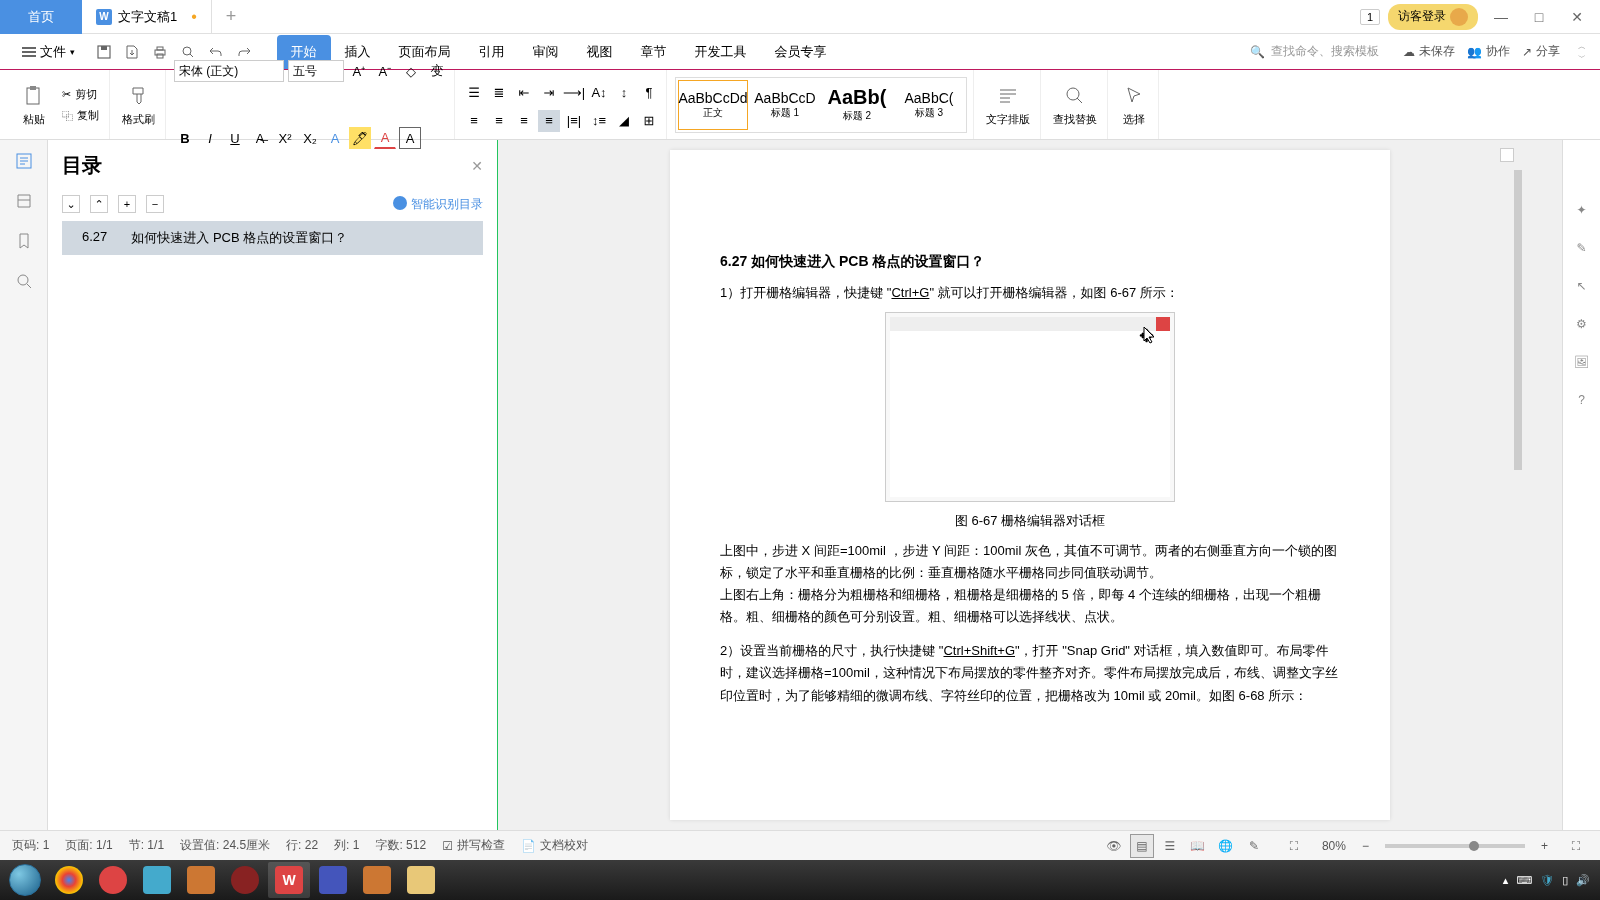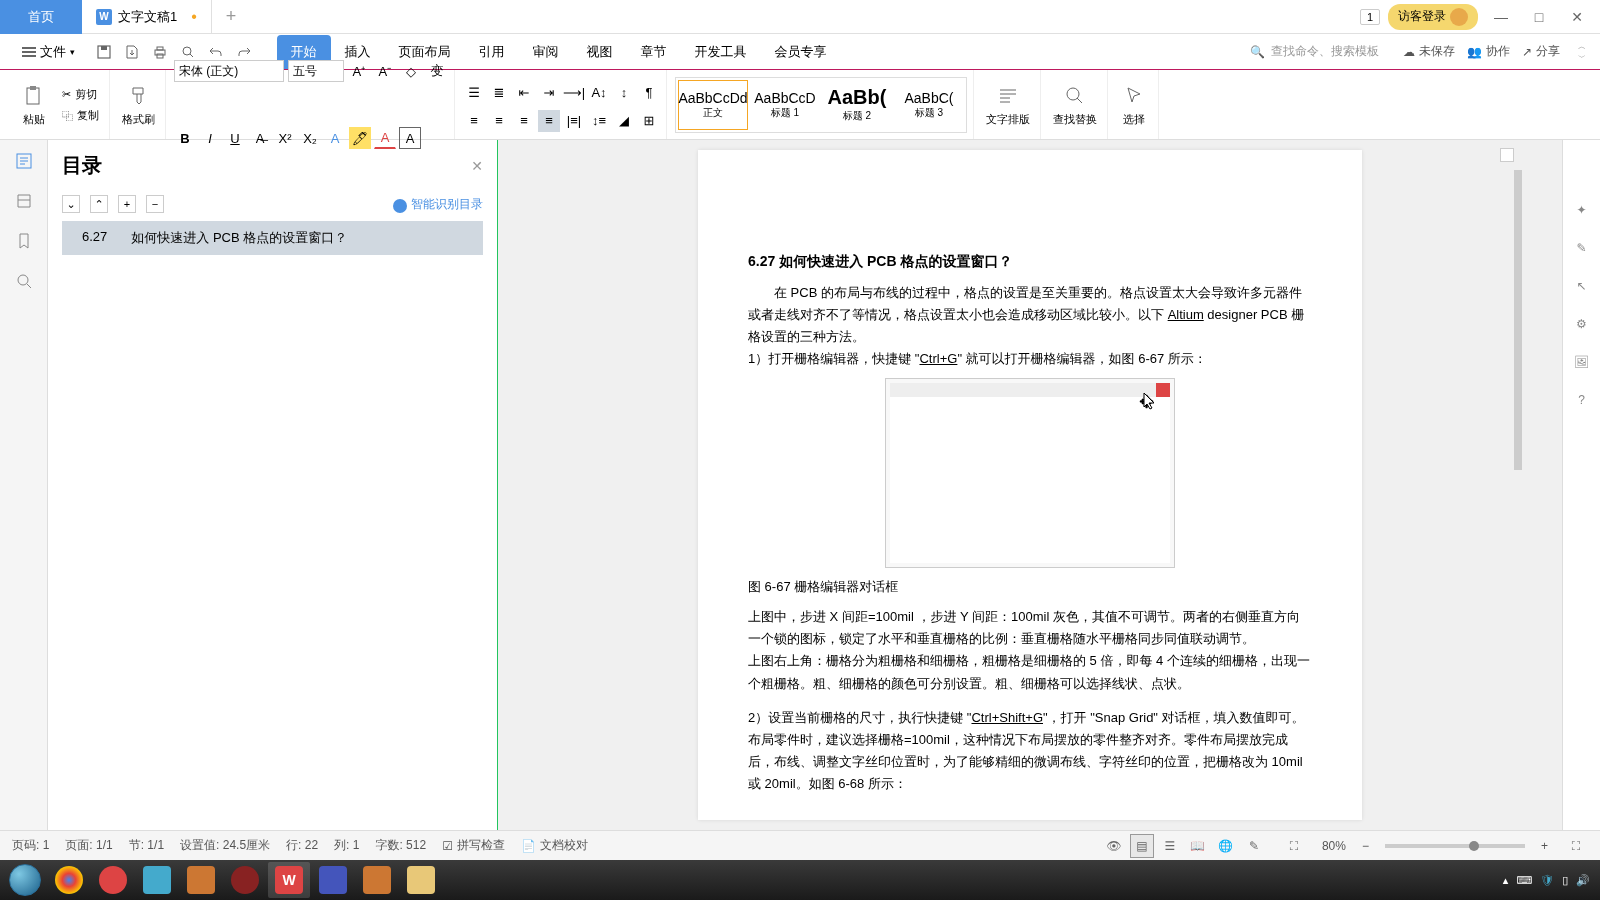--- a/index.html
+++ b/index.html
@@ -64,37 +64,37 @@
 .sidebar-icon { width: 22px; height: 22px; display: flex; align-items: center; justify-content: center; color: #666; }
 .sidebar-icon.active { color: #4a90e2; }
 
 .toc-panel { width: 450px; border-right: 1px solid #22c55e; display: flex; flex-direction: column; }
 .toc-header { display: flex; align-items: center; justify-content: space-between; padding: 12px 14px; }
 .toc-title { font-size: 20px; font-weight: bold; }
 .toc-close { color: #999; font-size: 14px; }
 .toc-toolbar { display: flex; align-items: center; justify-content: space-between; padding: 4px 14px 8px; }
 .toc-btns { display: flex; gap: 10px; }
 .toc-btn { width: 18px; height: 18px; border: 1px solid #ccc; display: flex; align-items: center; justify-content: center; font-size: 11px; }
-.toc-smart { display: flex; align-items: flex-end; gap: 4px; color: #4a90e2; font-size: 12px; }
+.toc-smart { display: flex; align-items: flex-start; gap: 4px; color: #4a90e2; font-size: 12px; }
 .toc-smart-icon { width: 14px; height: 14px; background: #4a90e2; border-radius: 50%; }
 .toc-items { padding: 0 14px; }
 .toc-item { background: #d0d8e0; padding: 8px 20px; font-size: 13px; display: flex; gap: 24px; }
 
 .doc-area { flex: 1; background: #f0f0f0; overflow: auto; position: relative; display: flex; justify-content: center; }
-.page { width: 664px; background: #fff; margin: 10px 4px; padding: 100px 50px 40px; box-shadow: 0 0 4px rgba(0,0,0,0.1); font-size: 13px; line-height: 1.7; font-family: SimSun, serif; }
+.page { width: 720px; background: #fff; margin: 10px 4px; padding: 100px 50px 40px; box-shadow: 0 0 4px rgba(0,0,0,0.1); font-size: 13px; line-height: 1.7; font-family: SimSun, serif; }
 .page h3 { font-size: 14px; margin-bottom: 8px; }
 .page p { text-indent: 2em; }
 .page .no-indent { text-indent: 0; }
 .page-img { width: 290px; height: 190px; margin: 8px auto; background: #f8f8f8; border: 1px solid #ccc; position: relative; }
 .img-inner { position: absolute; inset: 4px; background: #fff; }
 .img-header { height: 14px; background: #eee; display: flex; justify-content: flex-end; }
 .img-close { width: 14px; height: 14px; background: #d44; }
 .cursor-move { position: absolute; top: 8px; right: 20px; font-size: 18px; }
 .mouse-cursor { position: absolute; top: 12px; right: 16px; }
-.caption { font-size: 13px; margin: 4px 0 8px; }
+.caption { text-align: center; font-size: 13px; margin: 4px 0 8px; }
 .underline-link { text-decoration: underline; }
 
 .right-sidebar { width: 38px; border-left: 1px solid #ddd; display: flex; flex-direction: column; align-items: center; gap: 18px; padding-top: 60px; }
 .right-icon { width: 20px; height: 20px; color: #888; display: flex; align-items: center; justify-content: center; }
 
 .right-edge-btn { position: absolute; right: 48px; top: 8px; width: 14px; height: 14px; border: 1px solid #ccc; background: #fff; }
 .scrollbar-v { position: absolute; right: 40px; top: 30px; width: 8px; height: 300px; background: #ccc; }
 
 
 .status-bar { height: 30px; background: #f5f5f5; border-top: 1px solid #ddd; display: flex; align-items: center; padding: 0 12px; gap: 16px; font-size: 12px; color: #555; }
@@ -405,21 +405,20 @@
         <span>如何快速进入 PCB 格点的设置窗口？</span>
       </div>
     </div>
   </div>
 
   <div class="doc-area">
     <div class="right-edge-btn"></div>
     <div class="scrollbar-v"></div>
     <div class="page">
       <h3>6.27   如何快速进入 PCB 格点的设置窗口？</h3>
-      <p><span>在 PCB 的布局与布线的过程中，格点的设置是至关重要的。格点设置太大会导致许多元器件或者走线对齐不了等情况，格点设置太小也会造成移动区域比较小。以下 </span><span class="underline-link">Altium</span><span> designer PCB 栅格设置的三种方法。</span></p>
       <p class="no-indent"><span>1）打开栅格编辑器，快捷键 "</span><span class="underline-link">Ctrl+G</span><span>" 就可以打开栅格编辑器，如图 6-67 所示：</span></p>
       <div class="page-img">
         <div class="img-inner">
           <div class="img-header">
               <div class="img-close"></div>
             </div>
         </div>
         <span class="cursor-move">✥</span>
         <svg class="mouse-cursor" width="16" height="20" viewBox="0 0 16 20">
             <path d="M2 2l0 14 3-3 3 5 2-1-3-5 5 0z" fill="#fff" stroke="#000"></path>

